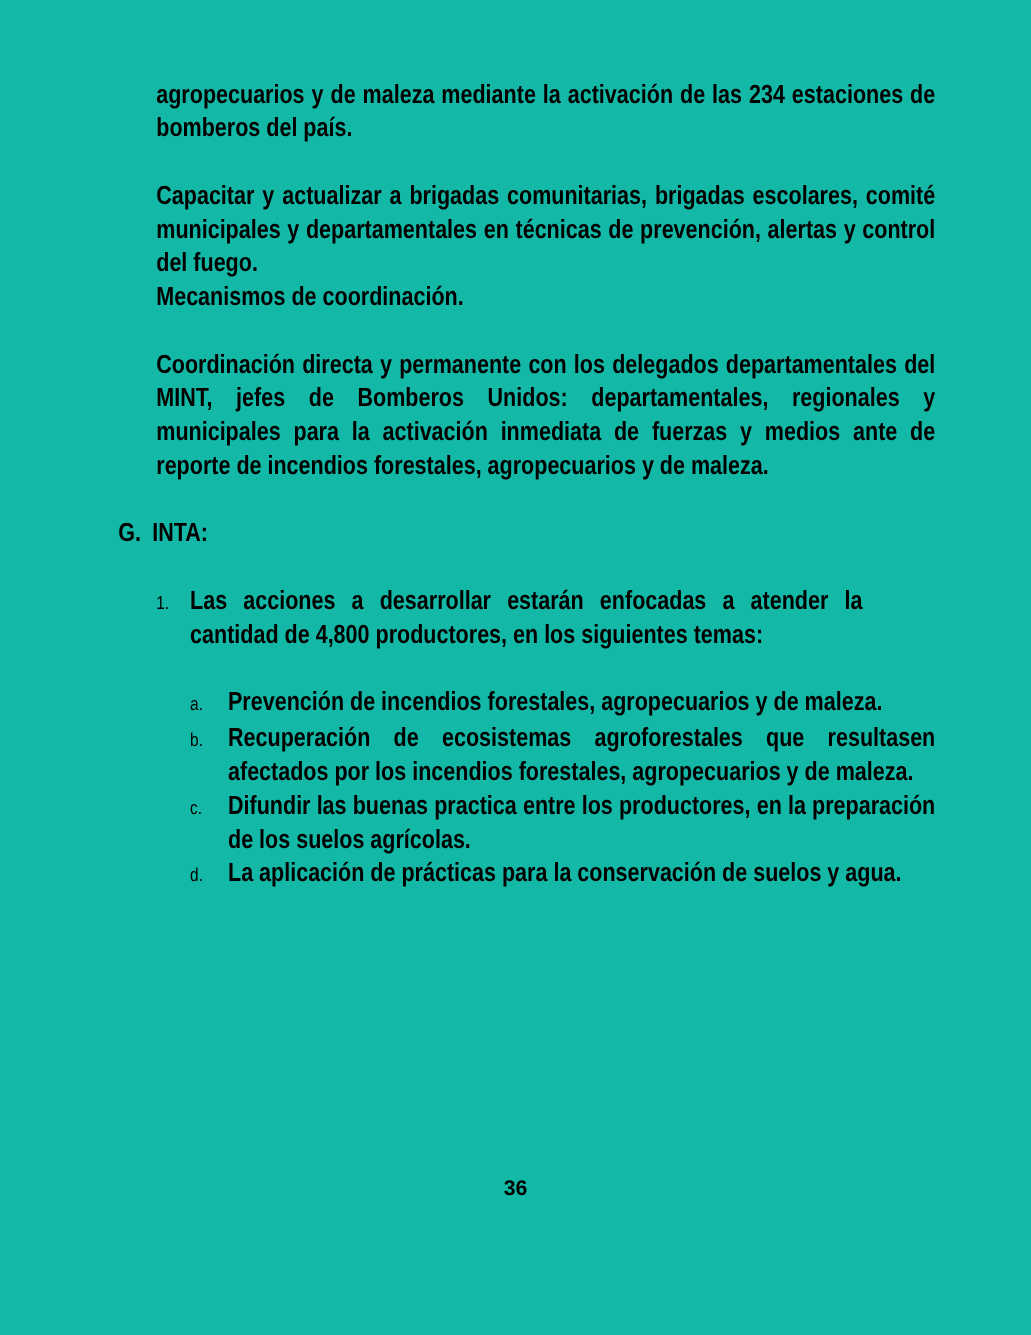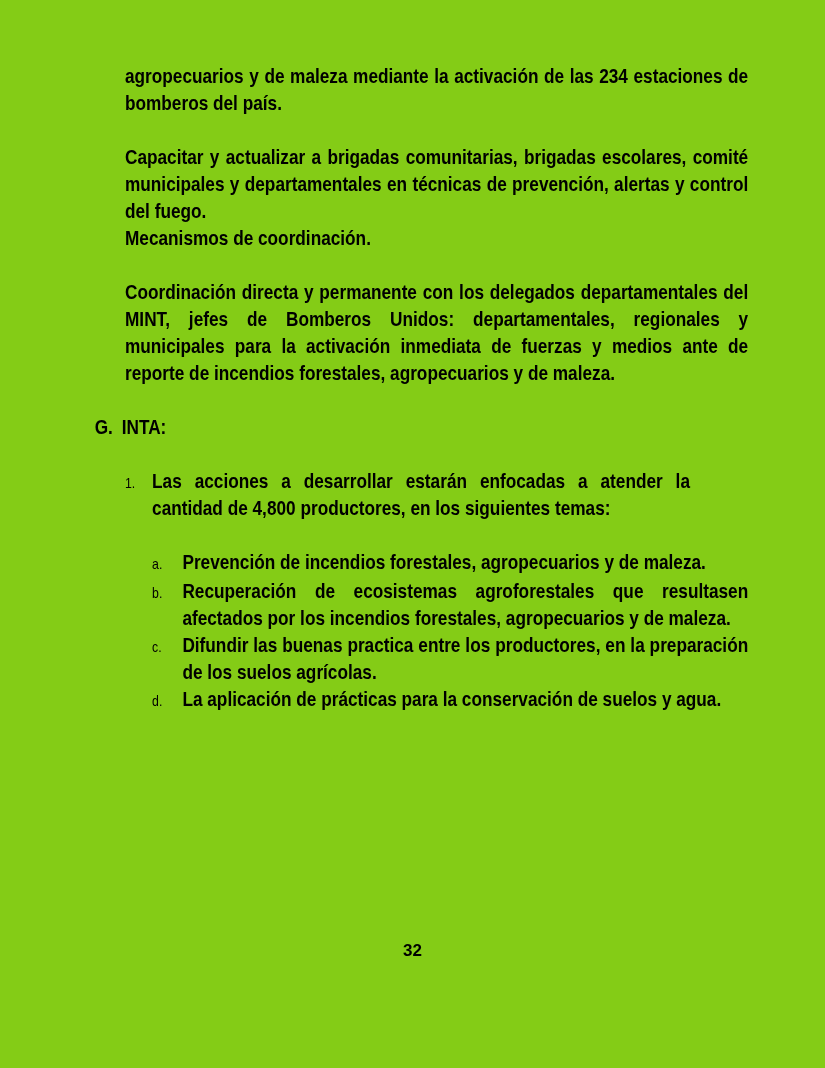--- a/index.html
+++ b/index.html
@@ -1,20 +1,20 @@
 <!DOCTYPE html>
 <html><head>
 <meta charset="utf-8">
 <style>
   html, body { margin: 0; padding: 0; background: #ffffff; }
   .page {
     position: relative;
     width: 825px;
     height: 1068px;
-    background: #84cc16;
+    background: #14b8a6;
     overflow: hidden;
     font-family: "Liberation Sans", sans-serif;
     color: #000000;
   }
   
   .content {
     position: absolute;
     top: 62px;
     left: 125px;
     width: 760px;
@@ -102,14 +102,14 @@
       </div>
 
       <div class="let-item">
         <span class="let-marker">d.</span>
         <div class="let-text">La aplicación de prácticas para la conservación de suelos y agua.</div>
       </div>
 
     </div>
   </div>
 
-  <div class="page-number">32</div>
+  <div class="page-number">36</div>
 </div>
 
 </body></html>

